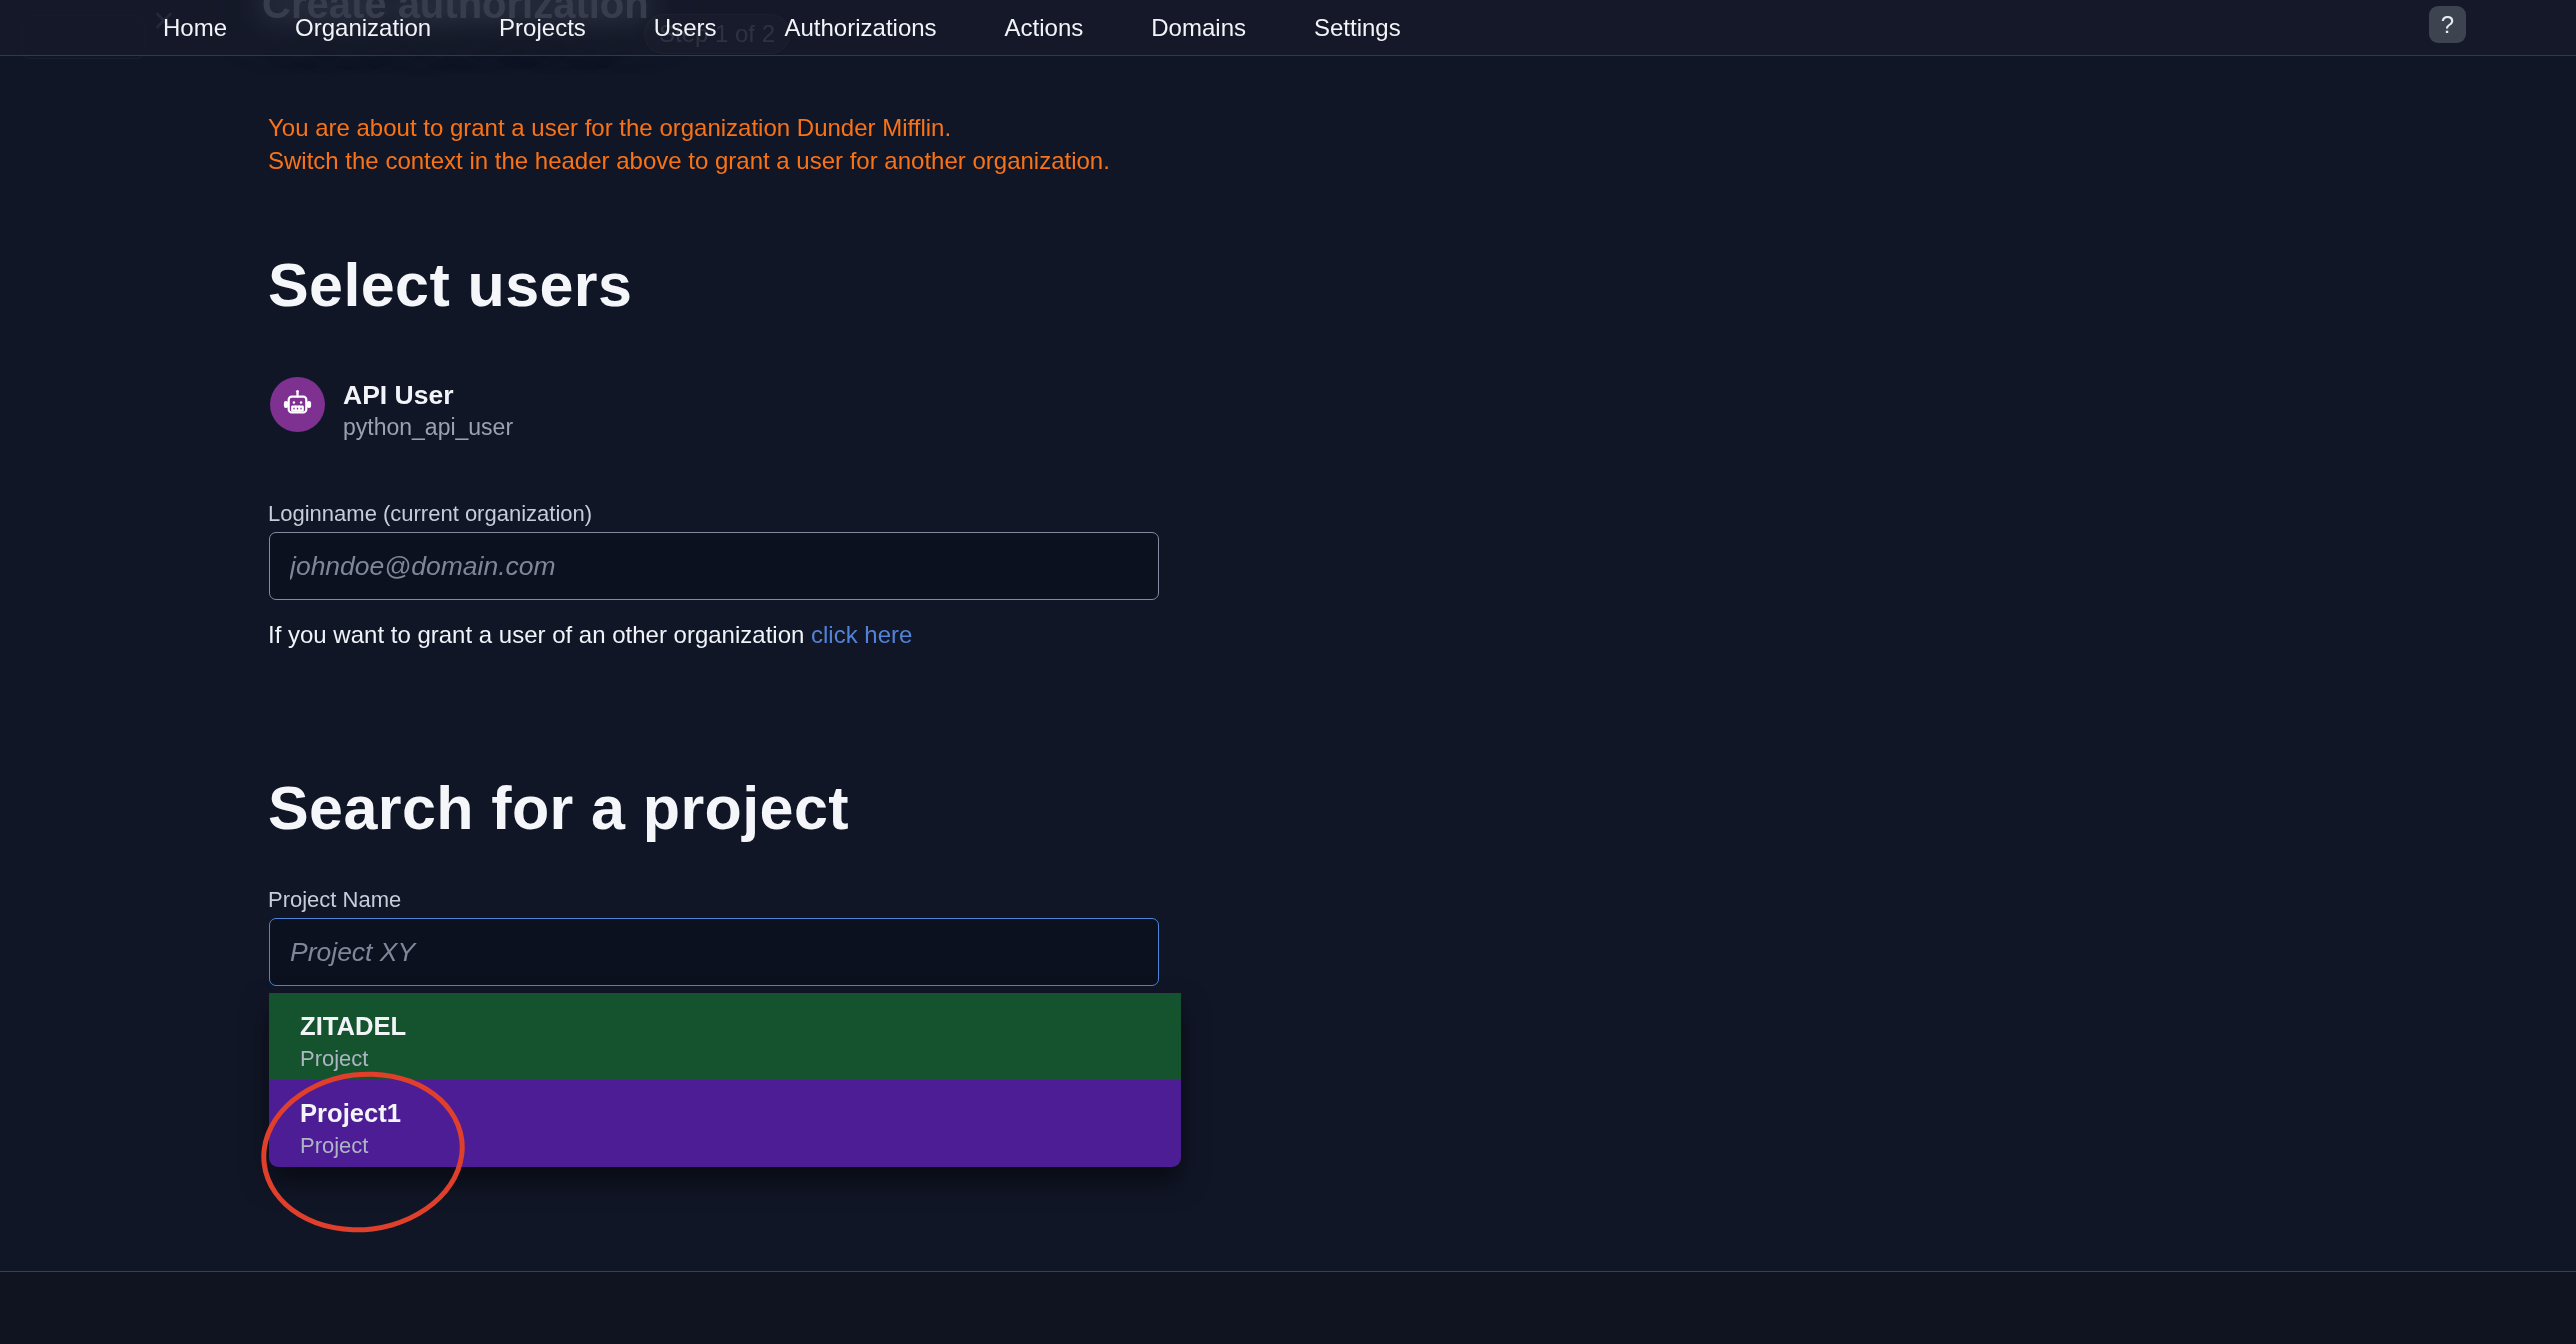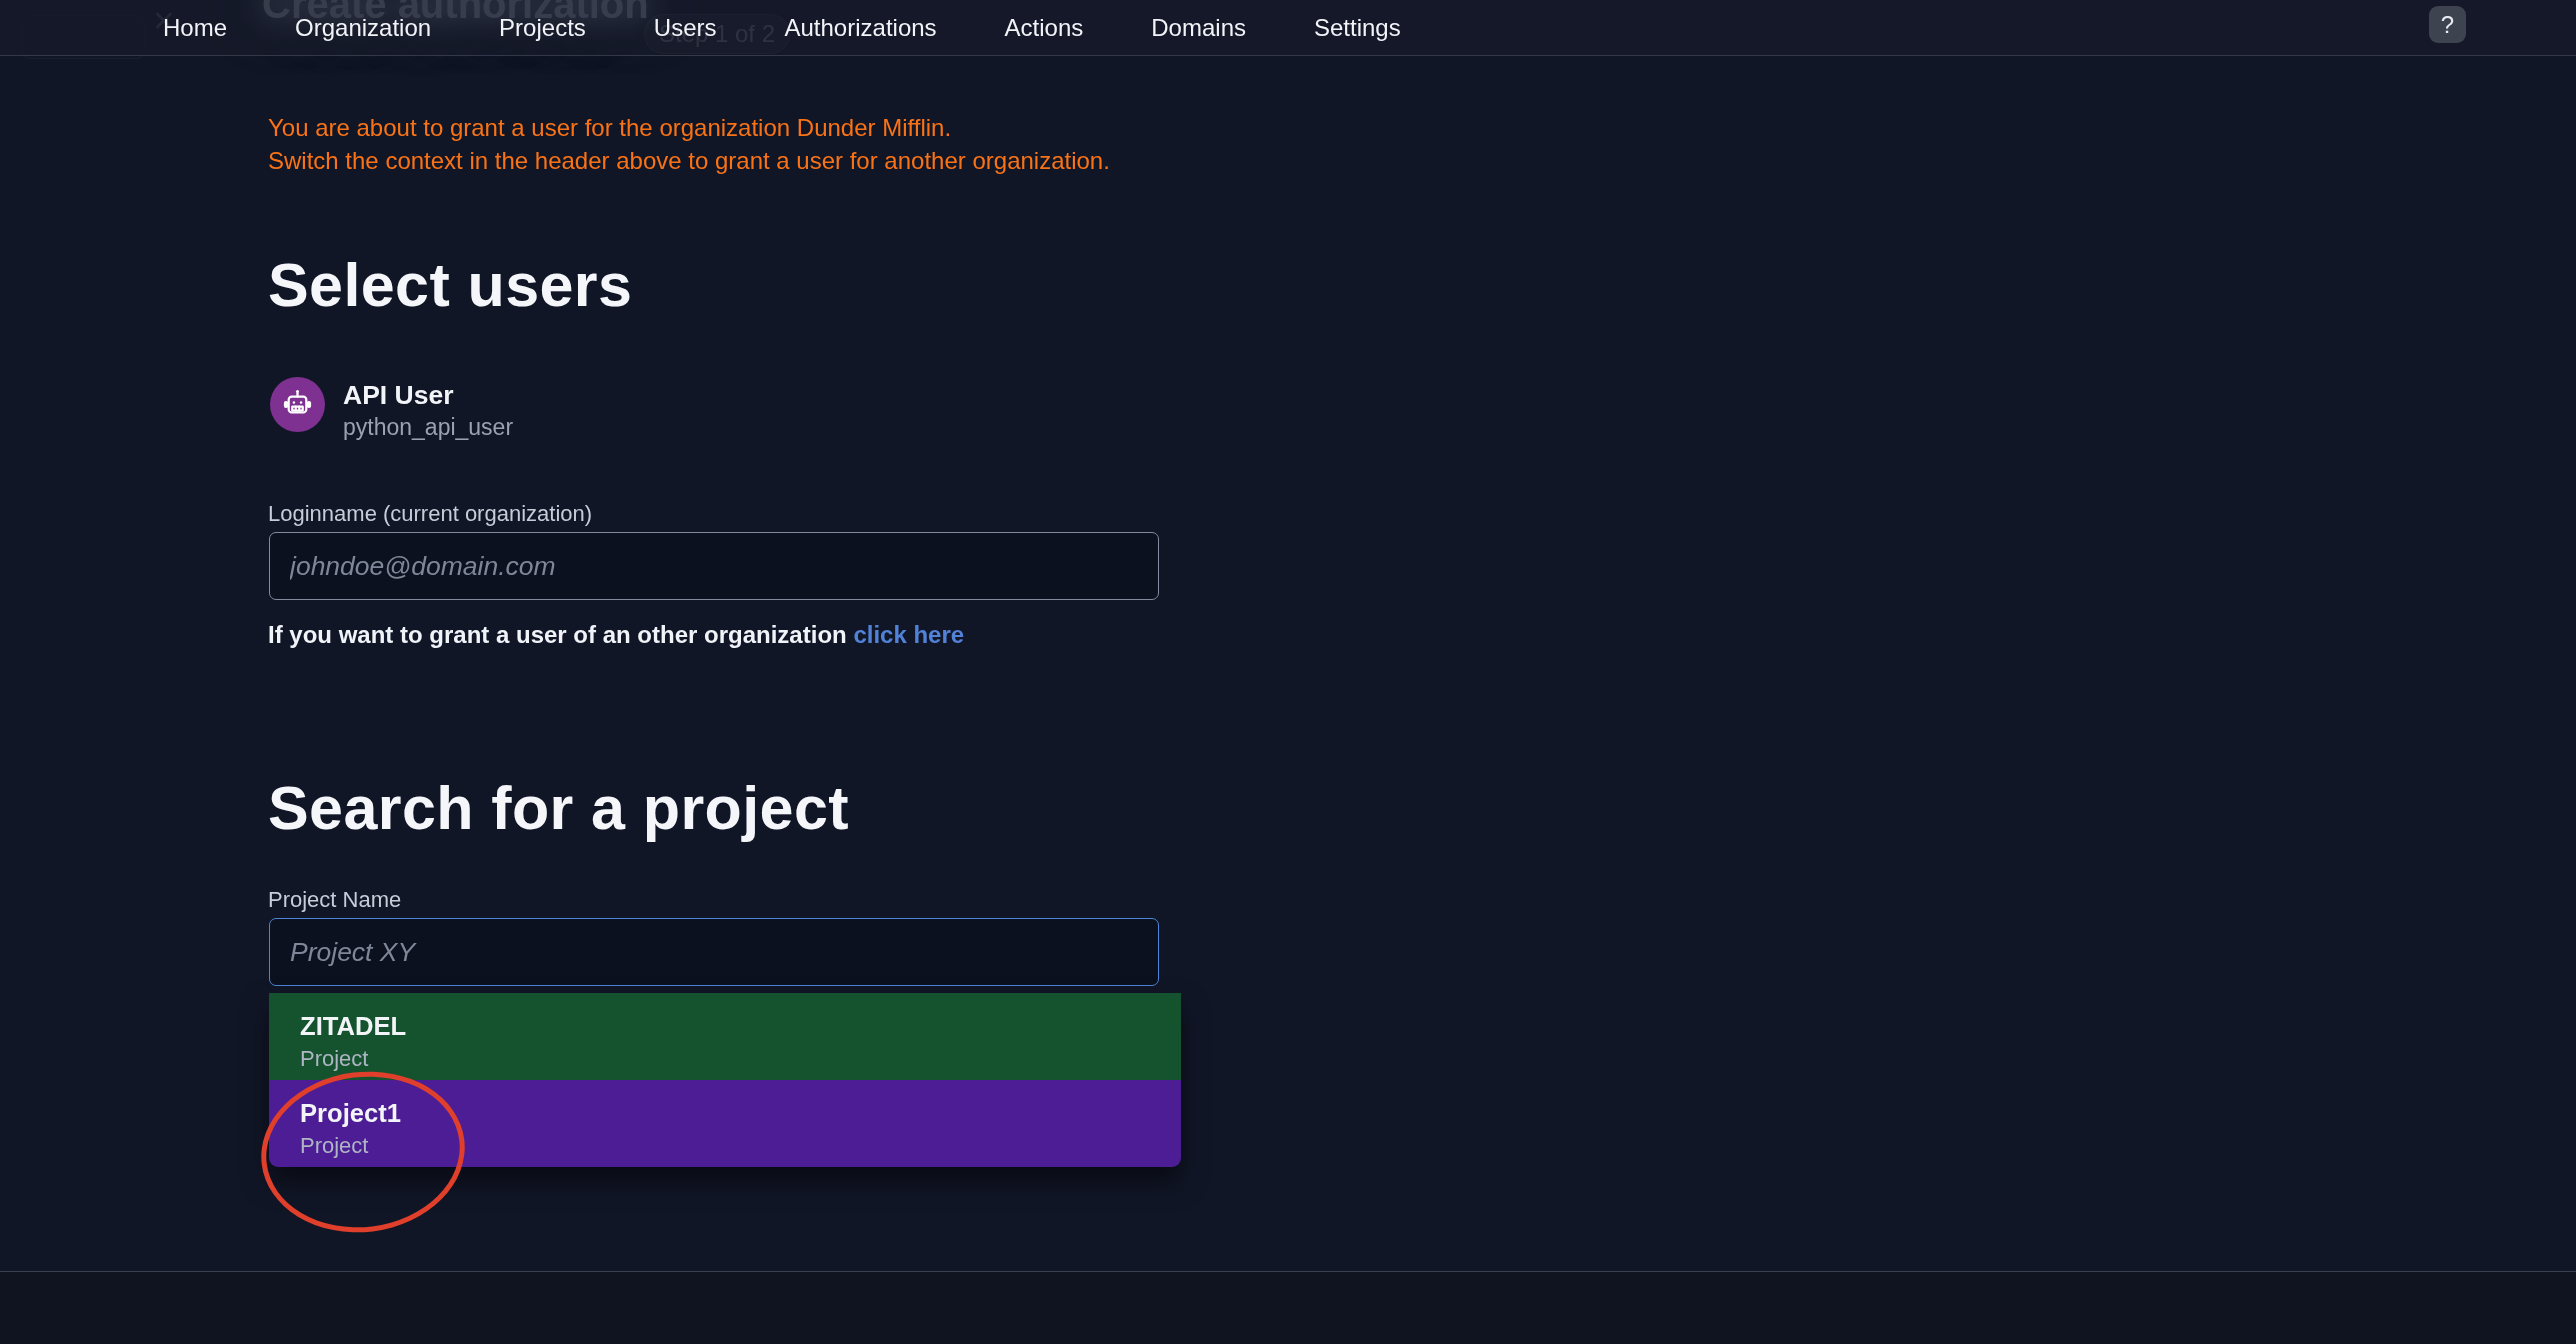--- a/index.html
+++ b/index.html
@@ -49,21 +49,21 @@
   .field-label{position:absolute;left:268px;font-size:22px;color:#c6ccd8;white-space:nowrap;}
   #label-loginname{top:501px;}
   #label-project{top:887px;}
   .text-input{position:absolute;left:269px;width:868px;height:66px;
     background:#0c111f;border:1.8px solid #828c9e;border-radius:7px;
     padding:0 0 0 20px;font-size:26.5px;color:#ec4899;outline:none;
     font-family:"Liberation Sans",sans-serif;}
   .text-input::placeholder{color:#7e8798;font-style:italic;opacity:1;}
   #input-loginname{top:532px;}
   #input-project{top:918px;border-color:#4d84d9;}
-  .grant-line{position:absolute;left:268px;top:621px;font-size:24px;font-weight:700;
+  .grant-line{position:absolute;left:268px;top:621px;font-size:24px;font-weight:400;
     color:#f0f3f8;white-space:nowrap;}
   .grant-line a{color:#5282d8;text-decoration:none;cursor:pointer;}
   .dropdown{position:absolute;left:269px;top:993px;width:912px;z-index:2;
     border-radius:0 0 9px 9px;overflow:hidden;
     box-shadow:0 14.6px 27px rgba(0,0,0,0.5);}
   .option{height:87px;box-sizing:border-box;padding:18px 0 0 31px;cursor:pointer;}
   .option.normal{background:#14532d;}
   .option.highlighted{background:#4c1d95;}
   .opt-title{font-size:25.6px;font-weight:600;color:#f2f4f8;line-height:31px;}
   .opt-sub{font-size:22px;color:#aeb5c4;line-height:27px;margin-top:2.7px;}

